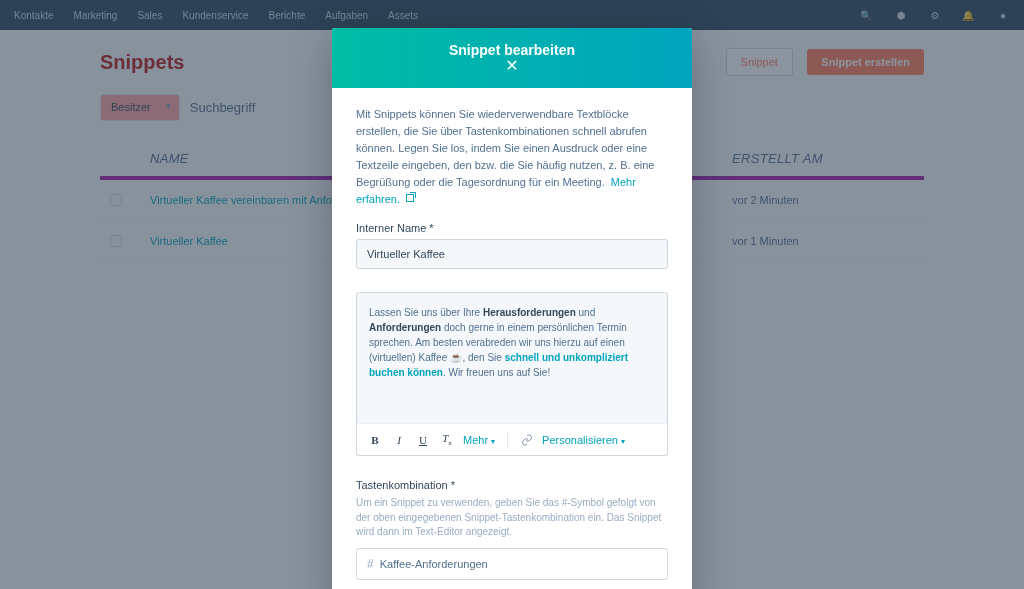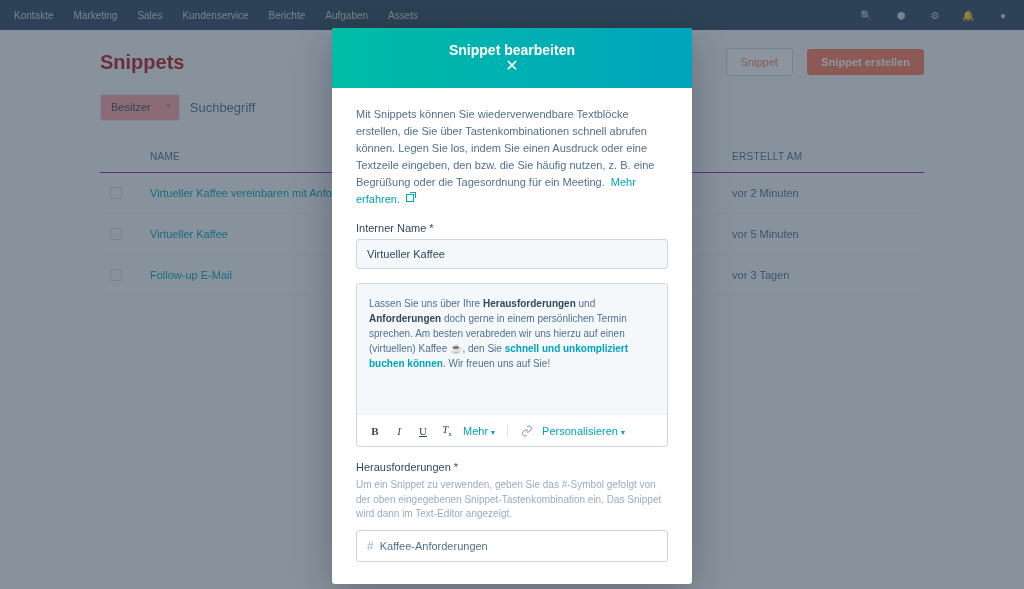--- a/index.html
+++ b/index.html
@@ -13,40 +13,40 @@
   .topnav .icon-btn { width: 14px; height: 14px; display: inline-flex; align-items: center; justify-content: center; }
   .page { background: #f5f8fa; height: calc(100% - 30px); padding: 18px 100px; }
   .page-header { display: flex; align-items: center; justify-content: space-between; margin-bottom: 18px; }
   .page-title { font-size: 20px; font-weight: 700; color: #b91c1c; }
   .orange-btn { background: #ff7a59; color: #fff; border: none; border-radius: 3px; padding: 7px 14px; font-size: 11px; cursor: pointer; font-weight: bold; }
   .outline-btn { background: #fff; border: 1px solid #cbd6df; border-radius: 3px; padding: 7px 14px; font-size: 11px; cursor: pointer; color: #ff7a59; margin-right: 10px;}
   .filters { display: flex; gap: 10px; margin-bottom: 20px; }
   .filter-pill { background: #fca5a5; border: 1px solid #dfe3eb; border-radius: 3px; padding: 6px 28px 6px 10px; font-size: 11px; color: #33475b; position: relative; }
   .filter-pill::after { content: "▾"; position: absolute; right: 8px; top: 6px; font-size: 9px; color: #7c98b6;}
   .text-filter { font-size: 13px; color: #516f90; padding: 6px 0;}
-  .table-head { display: grid; grid-template-columns: 40px 2fr 1.2fr 1fr; padding: 10px 10px; border-bottom: 1px solid #a21caf; font-size: 10px; color: #516f90; text-transform: uppercase; letter-spacing: .3px; }
+  .table-head { display: grid; grid-template-columns: 40px 2fr 1.2fr 1fr; padding: 10px 10px; border-bottom: 4px solid #a21caf; font-size: 13px; color: #516f90; text-transform: uppercase; letter-spacing: .3px; font-style: italic; }
   .table-row { display: grid; grid-template-columns: 40px 2fr 1.2fr 1fr; padding: 14px 10px; border-bottom: 1px solid #eef2f6; font-size: 11px; align-items: center;}
   .table-row .chk { width: 12px; height: 12px; border: 1px solid #cbd6df; border-radius: 2px;}
   .table-row .name-link { color: #00a4bd; font-weight: 500;}
   .table-row .cell-sub { color: #516f90;}
 
   
   .overlay { position: absolute; inset: 0; background: rgba(45, 62, 80, 0.55); display: flex; align-items: flex-start; justify-content: center; padding-top: 28px; }
   .modal { width: 360px; background: #fff; border-radius: 3px; box-shadow: 0 10px 40px rgba(0,0,0,.25); overflow: hidden; }
   .modal-header { background: linear-gradient(90deg, #00bda5, #00a4bd); color: #fff; padding: 14px 18px; display: flex; align-items: center; justify-content: center; flex-direction: column; }
   .modal-title { font-size: 14px; font-weight: 600; }
   .close-btn { cursor: pointer; font-size: 16px; line-height: 1; }
   .modal-body { padding: 18px 24px 22px; font-size: 11px; color: #33475b; }
   .help-text { color: #516f90; line-height: 1.55; margin-bottom: 14px; }
   .help-text a { color: #00a4bd; cursor: pointer; }
   .ext-icon { display:inline-block; width:8px; height:8px; border:1px solid #00a4bd; position:relative; margin-left:3px; vertical-align:1px;}
   .ext-icon::after{ content:""; position:absolute; top:-3px; right:-3px; width:5px; height:5px; border-top:1px solid #00a4bd; border-right:1px solid #00a4bd;}
   .field-label { font-size: 11px; color: #33475b; margin-bottom: 5px; display: block; }
   .text-input { width: 100%; border: 1px solid #cbd6df; border-radius: 3px; padding: 8px 10px; font-size: 11px; color: #33475b; background:#f5f8fa; }
-  .field-group { margin-bottom: 14px; }
+  .field-group { margin-bottom: 23px; }
   .editor-box { border: 1px solid #cbd6df; border-radius: 3px; overflow: hidden; }
   .editor-content { padding: 12px 12px 40px; min-height: 130px; font-size: 10px; line-height: 1.5; color: #516f90; background:#f5f8fa;}
   .editor-content b { color: #33475b; }
   .editor-content .linklike { color: #00a4bd; font-weight: 600; }
   .editor-toolbar { display: flex; align-items: center; gap: 8px; padding: 8px 10px; border-top: 1px solid #eef2f6; font-size: 11px; color: #33475b; }
   .tb-btn { width: 16px; text-align: center; cursor: pointer; font-family: Georgia, serif; }
   .tb-more { color: #00a4bd; cursor: pointer; font-weight: 500; }
   .tb-more .caret, .pers .caret { font-size: 8px; margin-left: 3px; }
   .tb-sep { width: 1px; height: 14px; background: #dfe3eb; margin: 0 4px; }
   .tb-icon { width: 14px; height: 14px; display:inline-flex; align-items:center; justify-content:center;}
@@ -97,27 +97,21 @@
   <div class="table-row">
     <div class="chk"></div>
     <div class="name-link">Virtueller Kaffee vereinbaren mit Anforderungen</div>
     <div class="cell-sub">Max Mustermann</div>
     <div class="cell-sub">vor 2 Minuten</div>
   </div>
   <div class="table-row">
     <div class="chk"></div>
     <div class="name-link">Virtueller Kaffee</div>
     <div class="cell-sub">Max Mustermann</div>
-    <div class="cell-sub">vor 5 Minuten</div>
-  </div>
-  <div class="table-row">
-    <div class="chk"></div>
-    <div class="name-link">Follow-up E-Mail</div>
-    <div class="cell-sub">Max Mustermann</div>
-    <div class="cell-sub">vor 3 Tagen</div>
+    <div class="cell-sub">vor 1 Minuten</div>
   </div>
 </div>
 
 <div class="overlay">
   <div class="modal">
     <div class="modal-header">
       <div class="modal-title">Snippet bearbeiten</div>
       <div class="close-btn">✕</div>
     </div>
     <div class="modal-body">
@@ -148,21 +142,21 @@
                   <path d="M10 13a5 5 0 0 0 7 0l3-3a5 5 0 0 0-7-7l-1 1"></path>
                   <path d="M14 11a5 5 0 0 0-7 0l-3 3a5 5 0 0 0 7 7l1-1"></path>
                 </svg>
             </span>
             <span class="pers"><span>Personalisieren</span><span class="caret">▾</span></span>
           </div>
         </div>
       </div>
 
       <div class="field-group" style="margin-bottom:0;">
-        <label class="field-label">Herausforderungen *</label>
+        <label class="field-label">Tastenkombination *</label>
         <div class="hint">Um ein Snippet zu verwenden, geben Sie das #-Symbol gefolgt von der oben eingegebenen Snippet-Tastenkombination ein. Das Snippet wird dann im Text-Editor angezeigt.</div>
         <div class="hash-input-wrap">
           <span class="hash-prefix">#</span>
           <input class="hash-input" value="Kaffee-Anforderungen" style="">
         </div>
       </div>
 
     </div>
   </div>
 </div>

